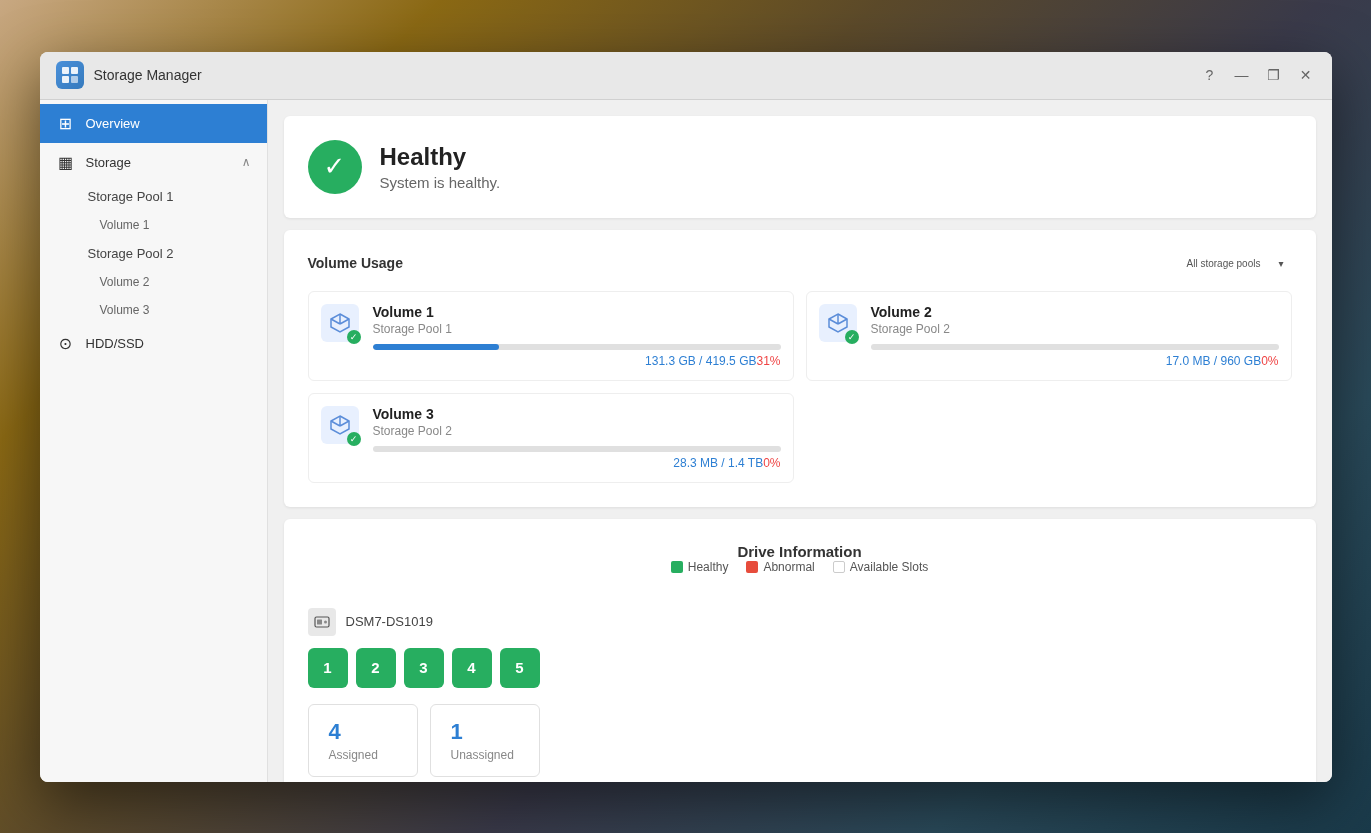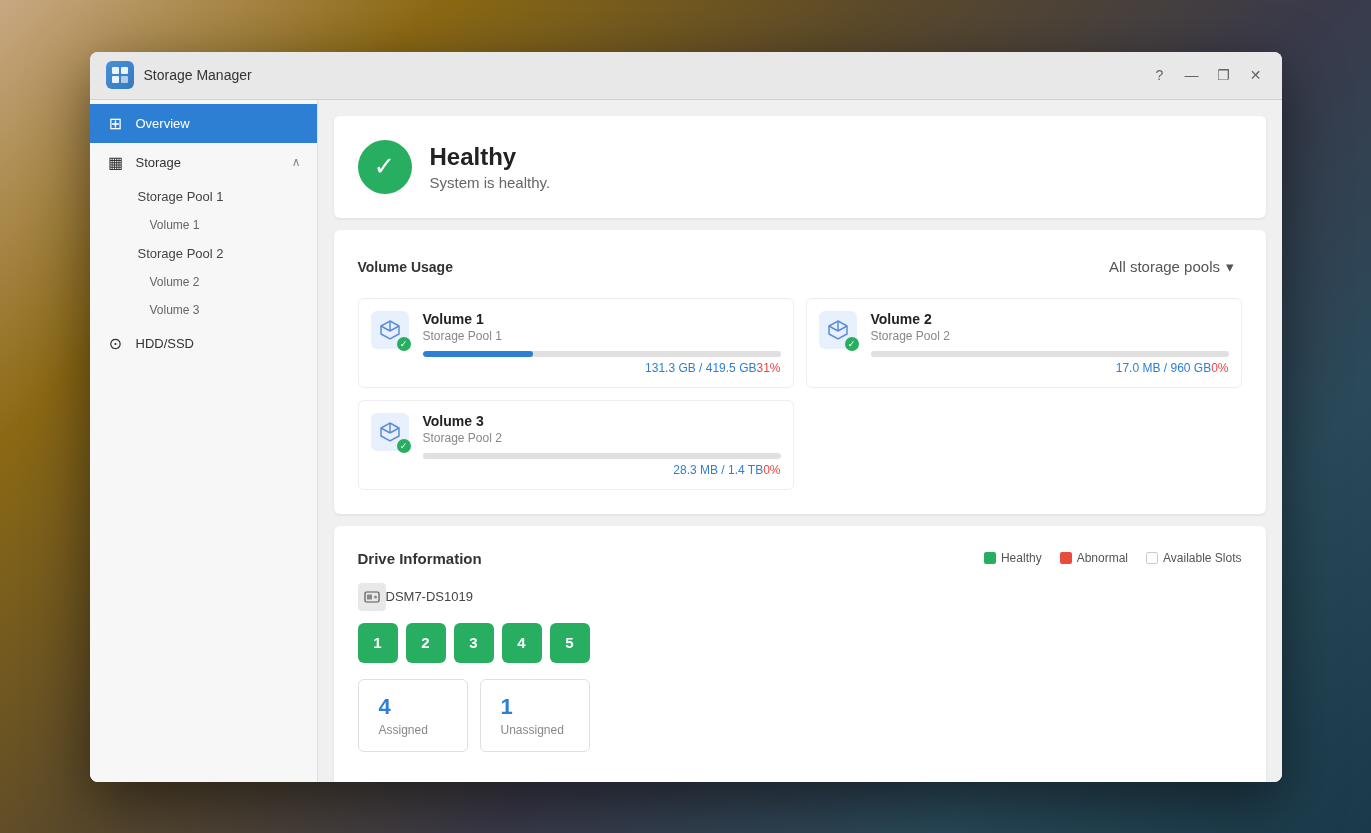--- a/index.html
+++ b/index.html
@@ -7,21 +7,21 @@
       font-family: -apple-system, BlinkMacSystemFont, 'Segoe UI', sans-serif;
       background: linear-gradient(135deg, #c8a882 0%, #8b6914 20%, #5c4a2a 40%, #3a3a4a 60%, #2a4a5a 80%, #1a3a4a 100%);
       width: 1371px;
       height: 833px;
       display: flex;
       align-items: center;
       justify-content: center;
       overflow: hidden;
     }
     .window {
-      width: 1192px;
+      width: 1292px;
       height: 730px;
       background: #f0f0f0;
       border-radius: 8px;
       box-shadow: 0 20px 60px rgba(0,0,0,0.5);
       display: flex;
       flex-direction: column;
       overflow: hidden;
     }
     .titlebar {
       background: #e8e8e8;
@@ -179,22 +179,22 @@
       margin-bottom: 18px;
     }
     .volume-usage-title {
       font-size: 14px;
       font-weight: 600;
       color: #333;
     }
     .dropdown-btn {
       display: flex;
       align-items: center;
-      gap: 6px;
-      font-size: 15px;
+      gap: 18px;
+      font-size: 10px;
       color: #555;
       cursor: pointer;
       border: none;
       background: none;
       padding: 4px 8px;
     }
     .volume-grid {
       display: grid;
       grid-template-columns: 1fr 1fr;
       gap: 12px;
@@ -261,21 +261,22 @@
       justify-content: flex-end;
       margin-top: 4px;
       font-size: 12px;
     }
     .volume-used { color: #2d7fd3; }
     .volume-pct { color: #ef4444; }
     .drive-info-header {
       display: flex;
       align-items: center;
       justify-content: space-between;
-      margin-bottom: 16px;
+      margin-bottom: 34px;
+      flex-direction: column;
     }
     .drive-info-title {
       font-size: 15px;
       font-weight: 600;
       color: #333;
     }
     .legend {
       display: flex;
       gap: 18px;
       align-items: center;
@@ -291,20 +292,21 @@
       width: 12px;
       height: 12px;
       border-radius: 2px;
     }
     .device-section {
       margin-bottom: 16px;
     }
     .device-header {
       display: flex;
       align-items: center;
+      gap: 10px;
       margin-bottom: 12px;
     }
     .device-icon {
       width: 28px;
       height: 28px;
       background: #e8e8e8;
       border-radius: 4px;
       display: flex;
       align-items: center;
       justify-content: center;

